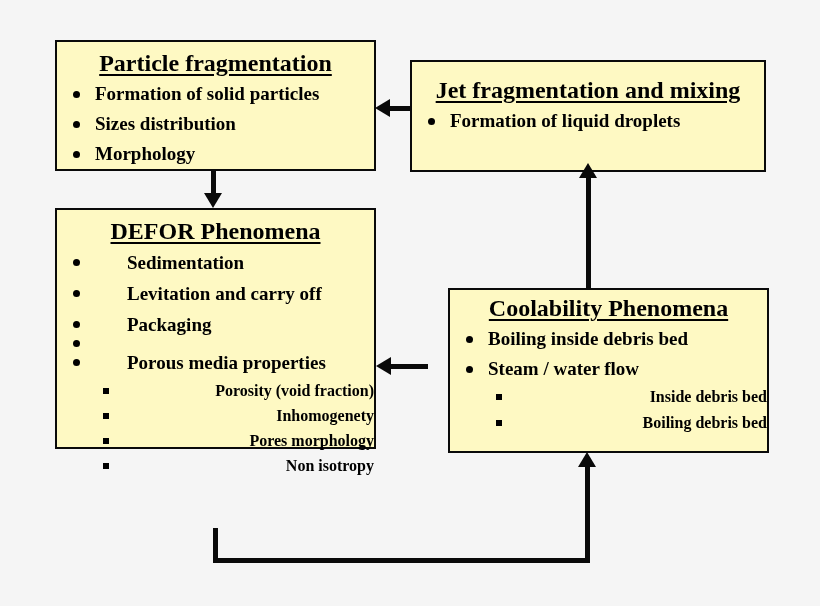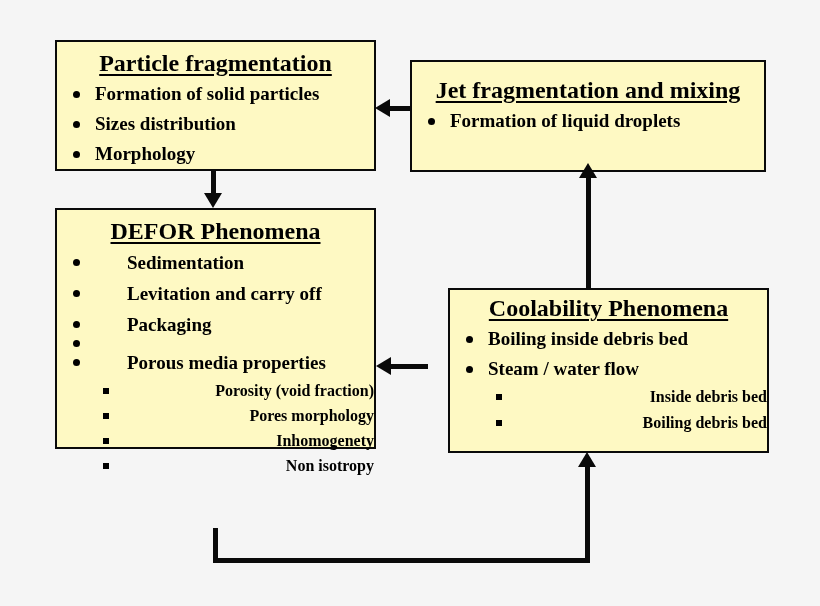--- a/index.html
+++ b/index.html
@@ -80,25 +80,25 @@
     <div class="row">
       <span class="dot"></span>
       <span>Porous media properties</span>
     </div>
     <div class="subrow">
       <span class="sq"></span>
       <span>Porosity (void fraction)</span>
     </div>
     <div class="subrow">
       <span class="sq"></span>
-      <span>Pores morphology</span>
+      <span>Inhomogenety</span>
     </div>
     <div class="subrow">
       <span class="sq"></span>
-      <span>Inhomogenety</span>
+      <span>Pores morphology</span>
     </div>
     <div class="subrow">
       <span class="sq"></span>
       <span>Non isotropy</span>
     </div>
   </div>
 
   <div class="box" id="box-cool">
     <div class="box-title">Coolability Phenomena</div>
     <div class="row">

